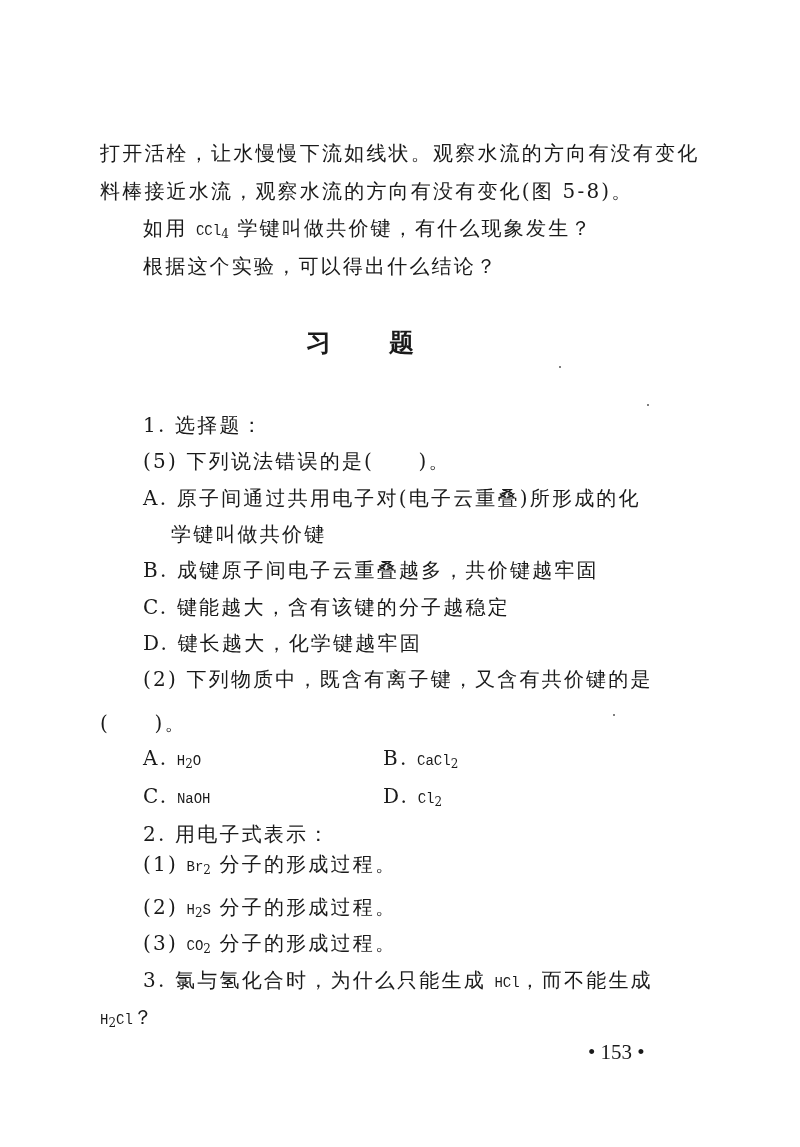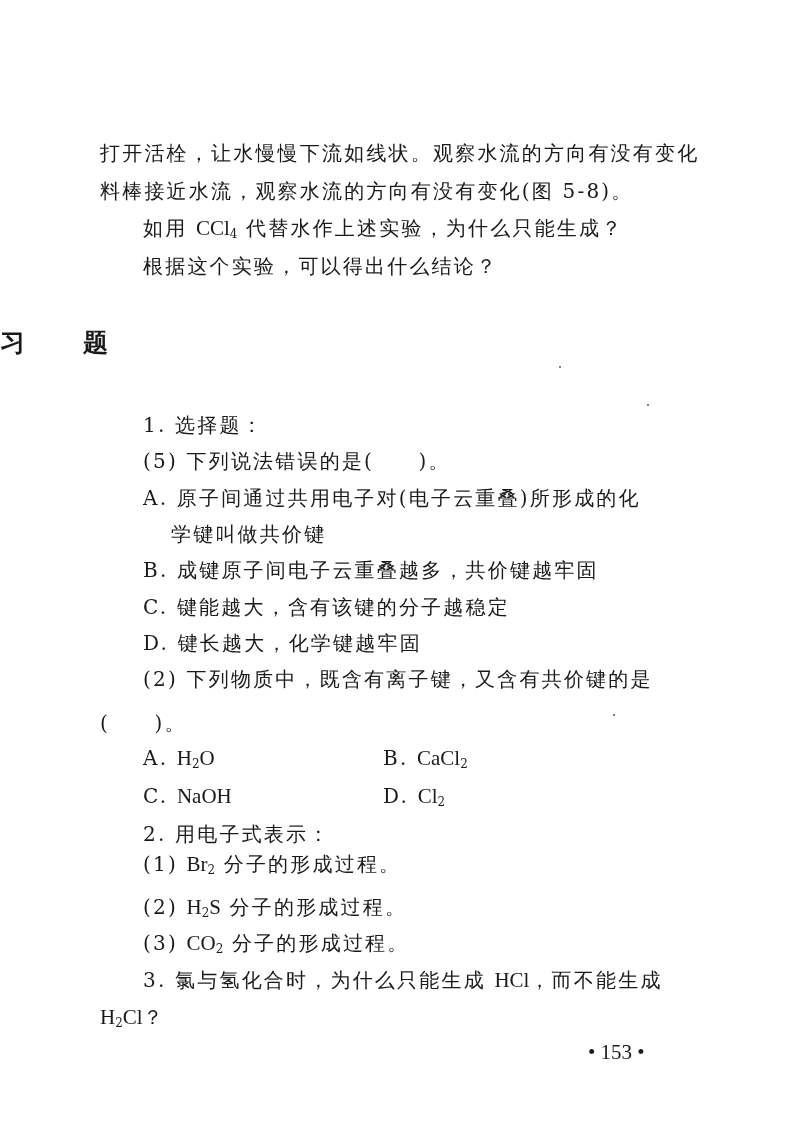--- a/index.html
+++ b/index.html
@@ -16,35 +16,36 @@
       font-family: "DejaVu Serif", "Liberation Serif", serif;
     }
     .line {
       position: absolute;
       font-size: 20px;
       line-height: 24px;
       white-space: nowrap;
       letter-spacing: 2.2px;
     }
     .latin {
-      font-family: Liberation Serif, serif;
+      font-family: Liberation Mono, monospace;
       letter-spacing: 0;
-      font-size: 21px;
+      font-size: 14px;
     }
     sub {
       font-size: 12px;
       vertical-align: -3px;
       line-height: 0;
       letter-spacing: 0;
     }
     .heading {
       position: absolute;
       top: 326px;
       left: 0;
       width: 720px;
+      text-align: center;
       font-size: 25px;
       font-weight: bold;
       letter-spacing: 0;
       font-family: "DejaVu Sans", "Liberation Sans", sans-serif;
     }
     .heading span { display: inline-block; }
     .heading .gap { width: 58px; }
     .page-number {
       position: absolute;
       top: 1040px;
@@ -60,21 +61,21 @@
       background: #555;
       border-radius: 1px;
     }
   </style>
 </head>
 <body>
 
 <div class="line" style="top:141px;left:100px;">打开活栓，让水慢慢下流如线状。观察水流的方向有没有变化</div>
 <div class="line" style="top:179px;left:100px;">料棒接近水流，观察水流的方向有没有变化(图 5-8)。</div>
 <div class="line" style="top:216px;left:143px;">
-  <span>如用 </span><span class="latin">CCl</span><sub>4</sub><span> 代替水作上述实验，为什么只能生成？</span>
+  <span>如用 </span><span class="latin">CCl</span><sub>4</sub><span> 学键叫做共价键，有什么现象发生？</span>
 </div>
 <div class="line" style="top:254px;left:143px;">根据这个实验，可以得出什么结论？</div>
 
 <div class="heading">
   <span>习</span><span class="gap"></span><span>题</span>
 </div>
 
 <div class="dot" style="top:366px;left:559px;"></div>
 <div class="dot" style="top:404px;left:647px;"></div>
 <div class="dot" style="top:714px;left:613px;"></div>

